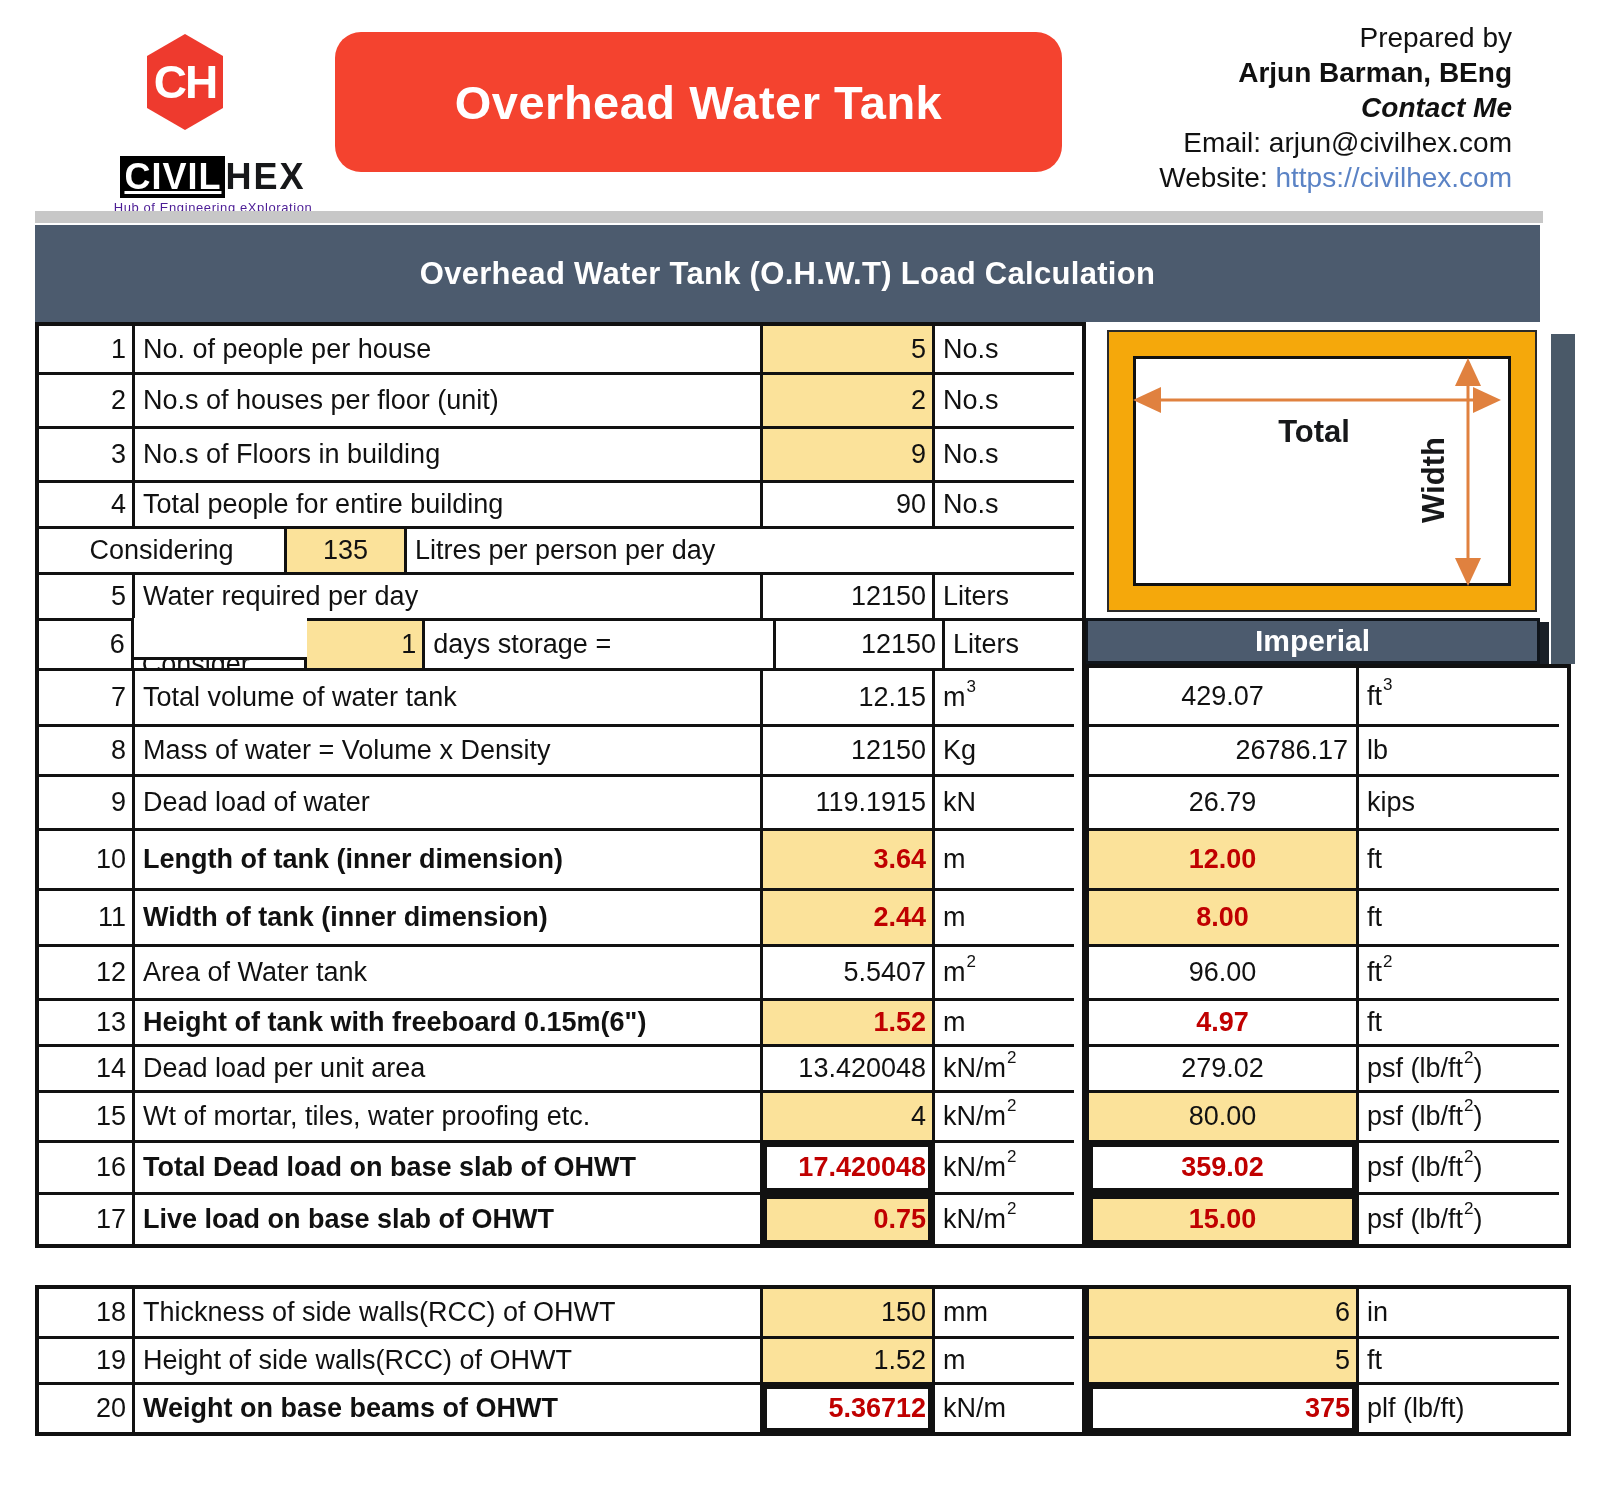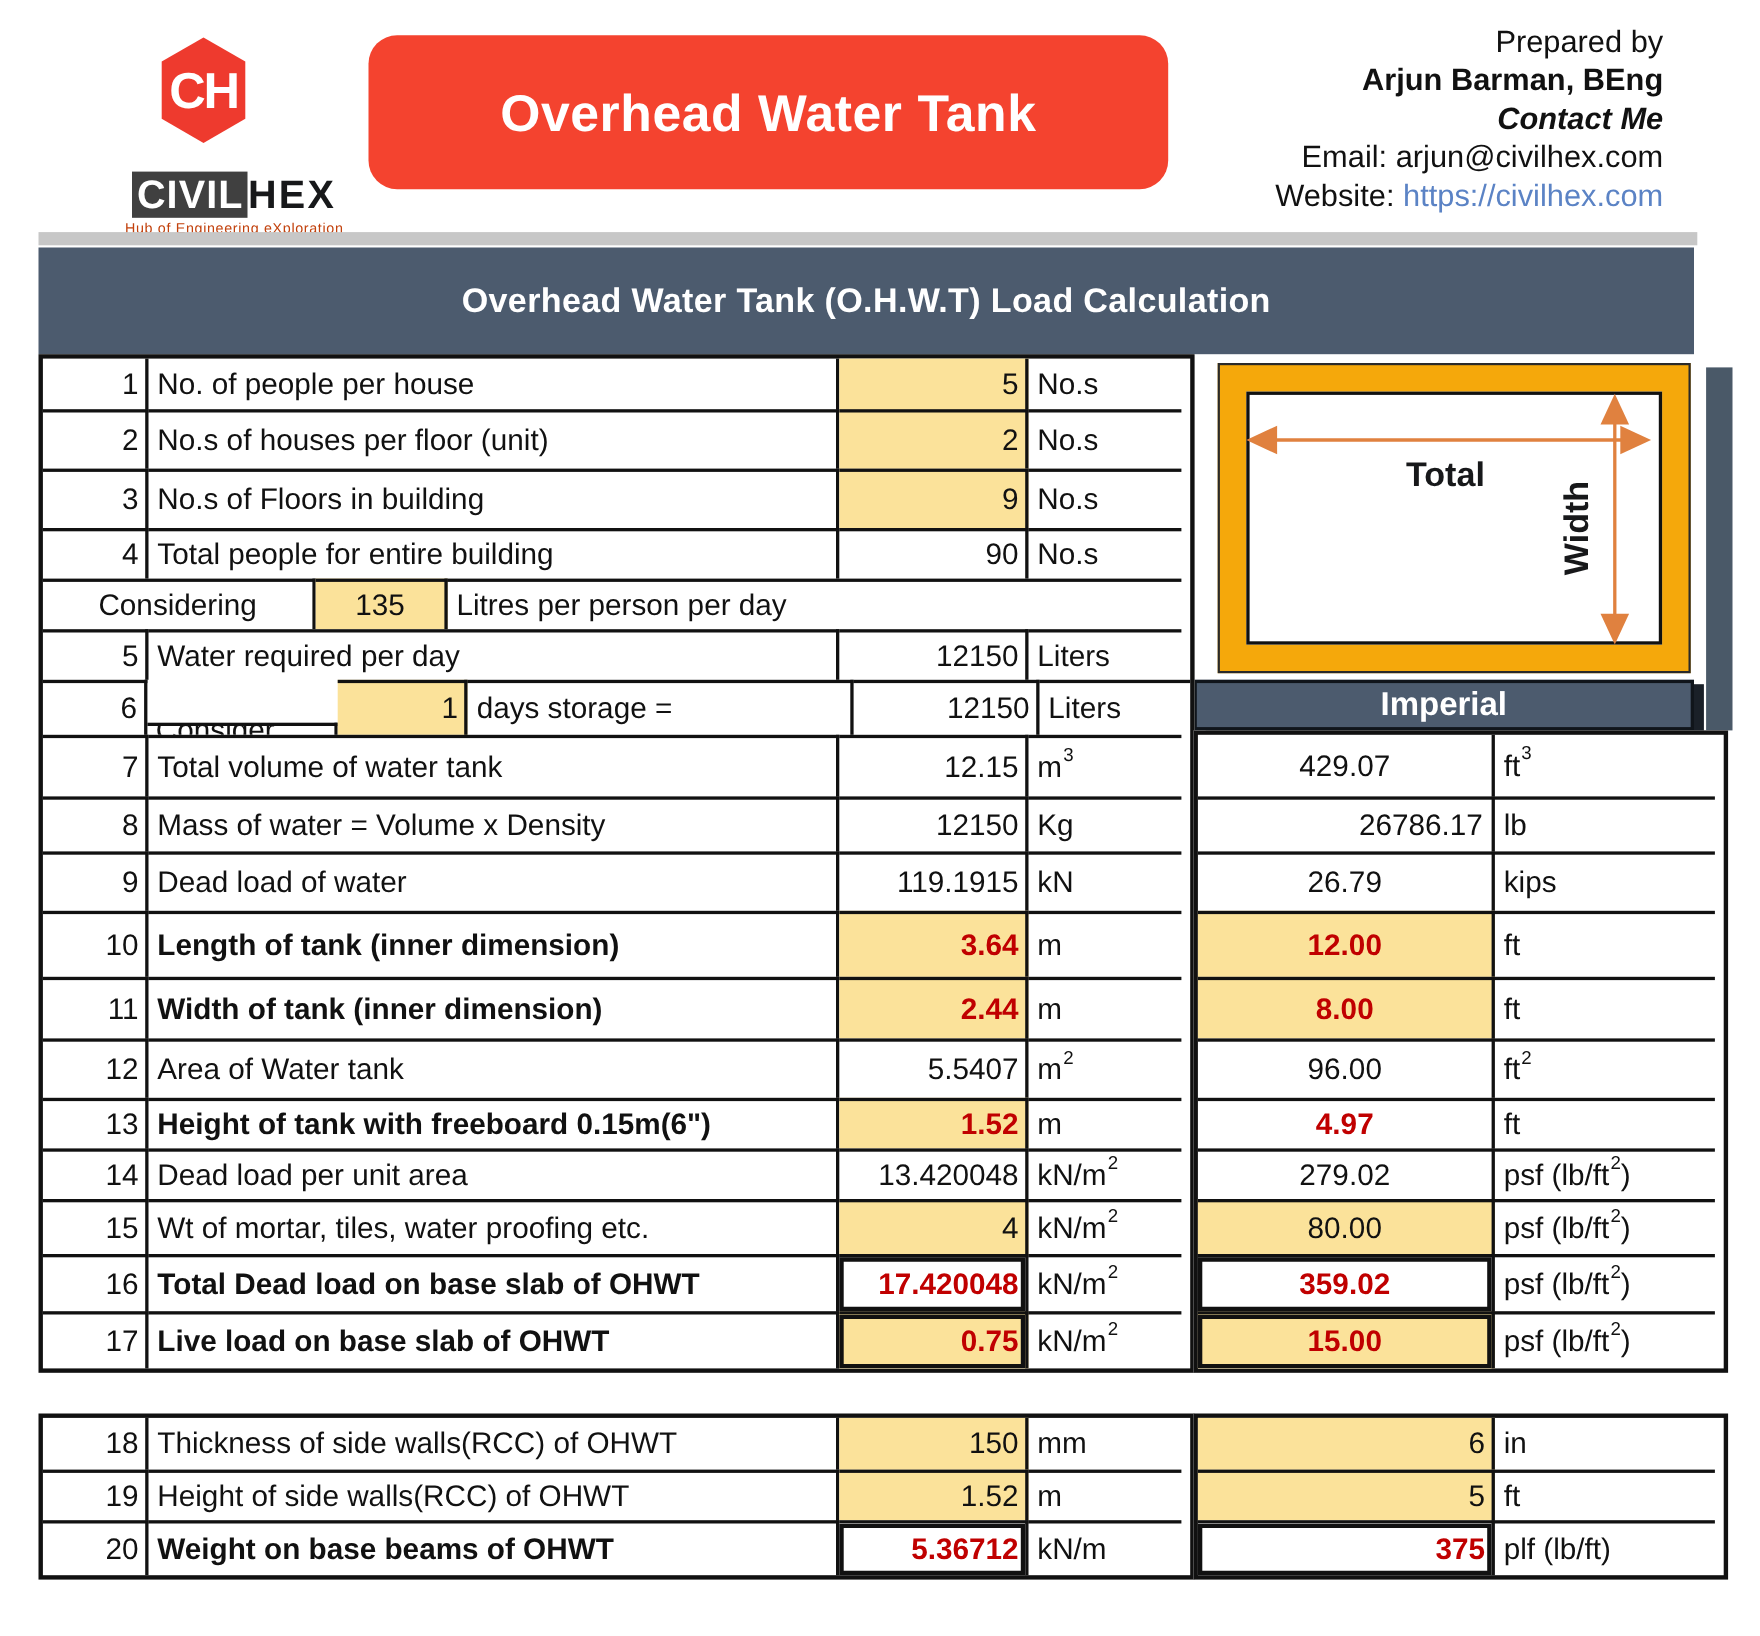--- a/index.html
+++ b/index.html
@@ -3,24 +3,24 @@
 <meta charset="utf-8">
 <style>
   html,body{margin:0;padding:0;background:#ffffff;}
   #canvas{position:relative;width:1600px;height:1487px;background:#fff;overflow:hidden;
           font-family:"Liberation Sans",sans-serif;color:#111;}
 
   
   #logo{position:absolute;left:88px;top:28px;width:250px;height:175px;}
   #logo svg{position:absolute;left:30px;top:4px;}
   #brandline{position:absolute;left:0px;top:128px;width:250px;text-align:center;white-space:nowrap;}
-  .brand-left{display:inline-block;background:#404040;color:#fff;font-weight:700;font-size:36px;
-              padding:0 4px;letter-spacing:1px;}
+  .brand-left{display:inline-block;background:#000000;color:#fff;font-weight:700;font-size:36px;
+              padding:0 4px;letter-spacing:1px;text-decoration:underline;}
   .brand-right{display:inline-block;color:#17181a;font-weight:700;font-size:36px;letter-spacing:2px;}
-  #tagline{position:absolute;left:0px;top:172px;width:250px;text-align:center;font-size:13px;color:#c2410c;letter-spacing:.6px;text-decoration:underline;}
+  #tagline{position:absolute;left:0px;top:172px;width:250px;text-align:center;font-size:13px;color:#4c1d95;letter-spacing:.6px;text-decoration:underline;}
 
   #banner{position:absolute;left:335px;top:32px;width:727px;height:140px;background:#f4432f;
           border-radius:26px;display:flex;align-items:center;justify-content:center;}
   #banner .t{color:#fff;font-weight:700;font-size:47px;letter-spacing:.5px;}
 
   #contact{position:absolute;right:88px;top:20px;text-align:right;font-size:28px;line-height:35px;}
   #contact .bold{font-weight:700;}
   #contact .ital{font-style:italic;font-weight:600;}
   #contact a{color:#5b83c5;text-decoration:none;}
 

